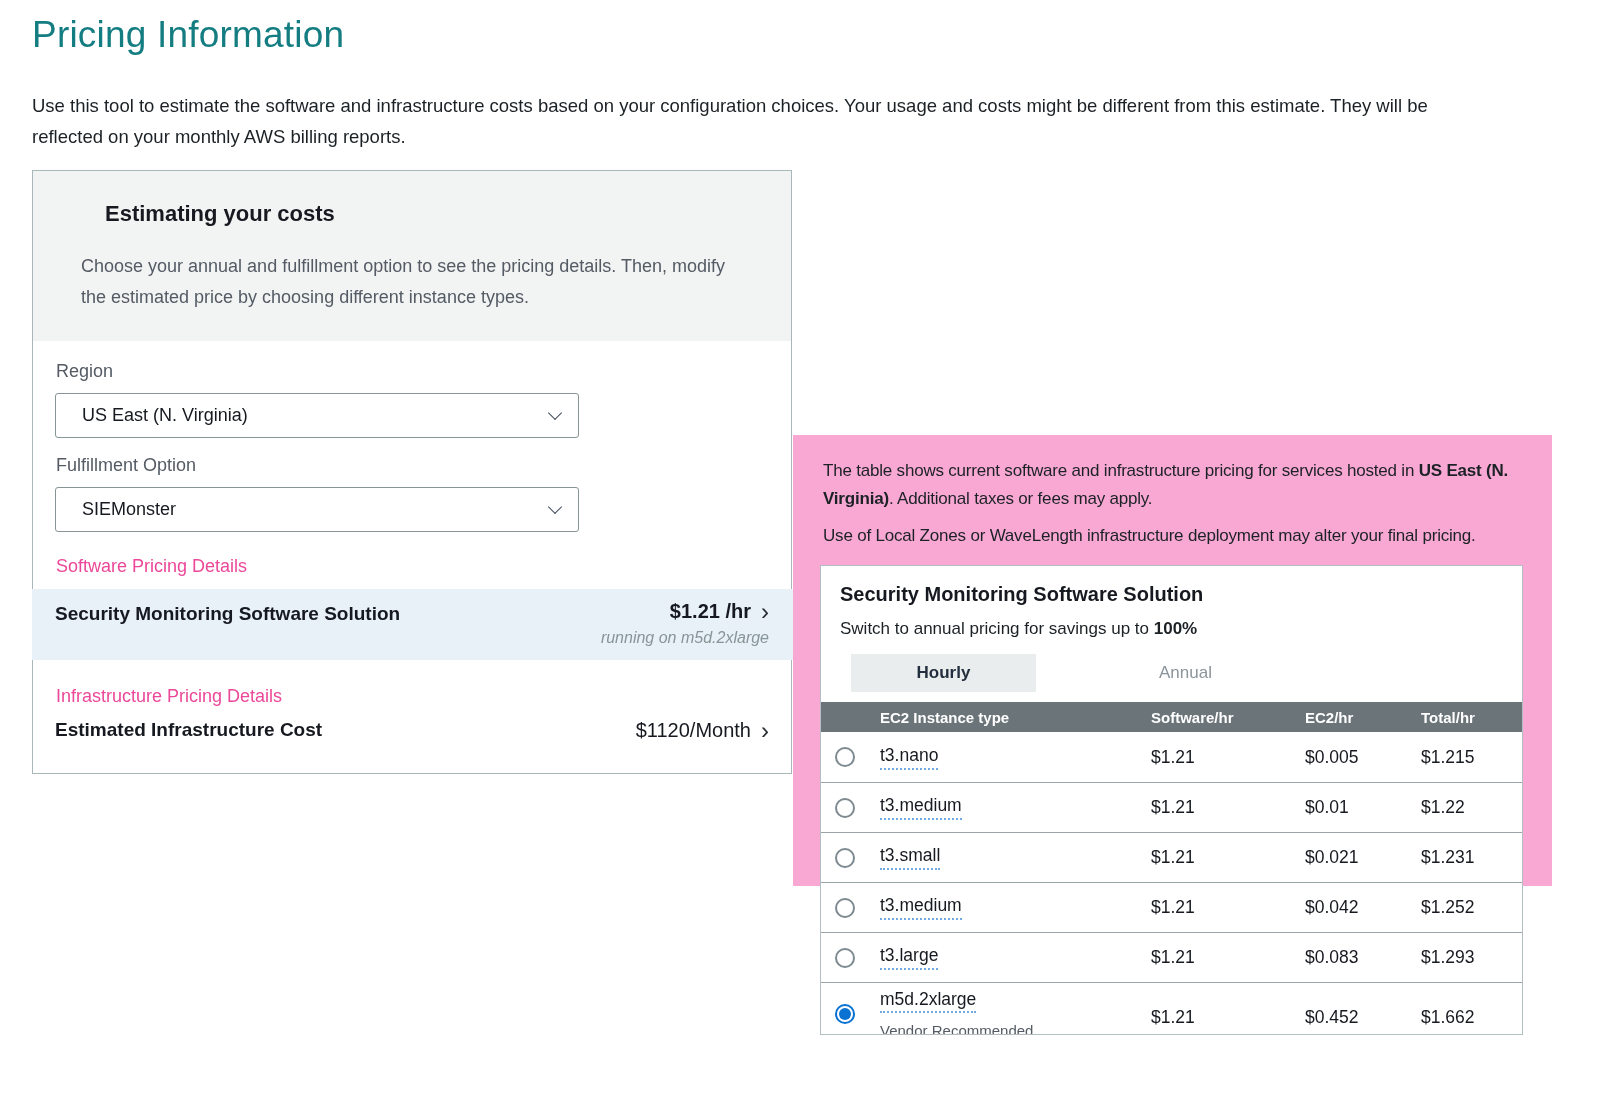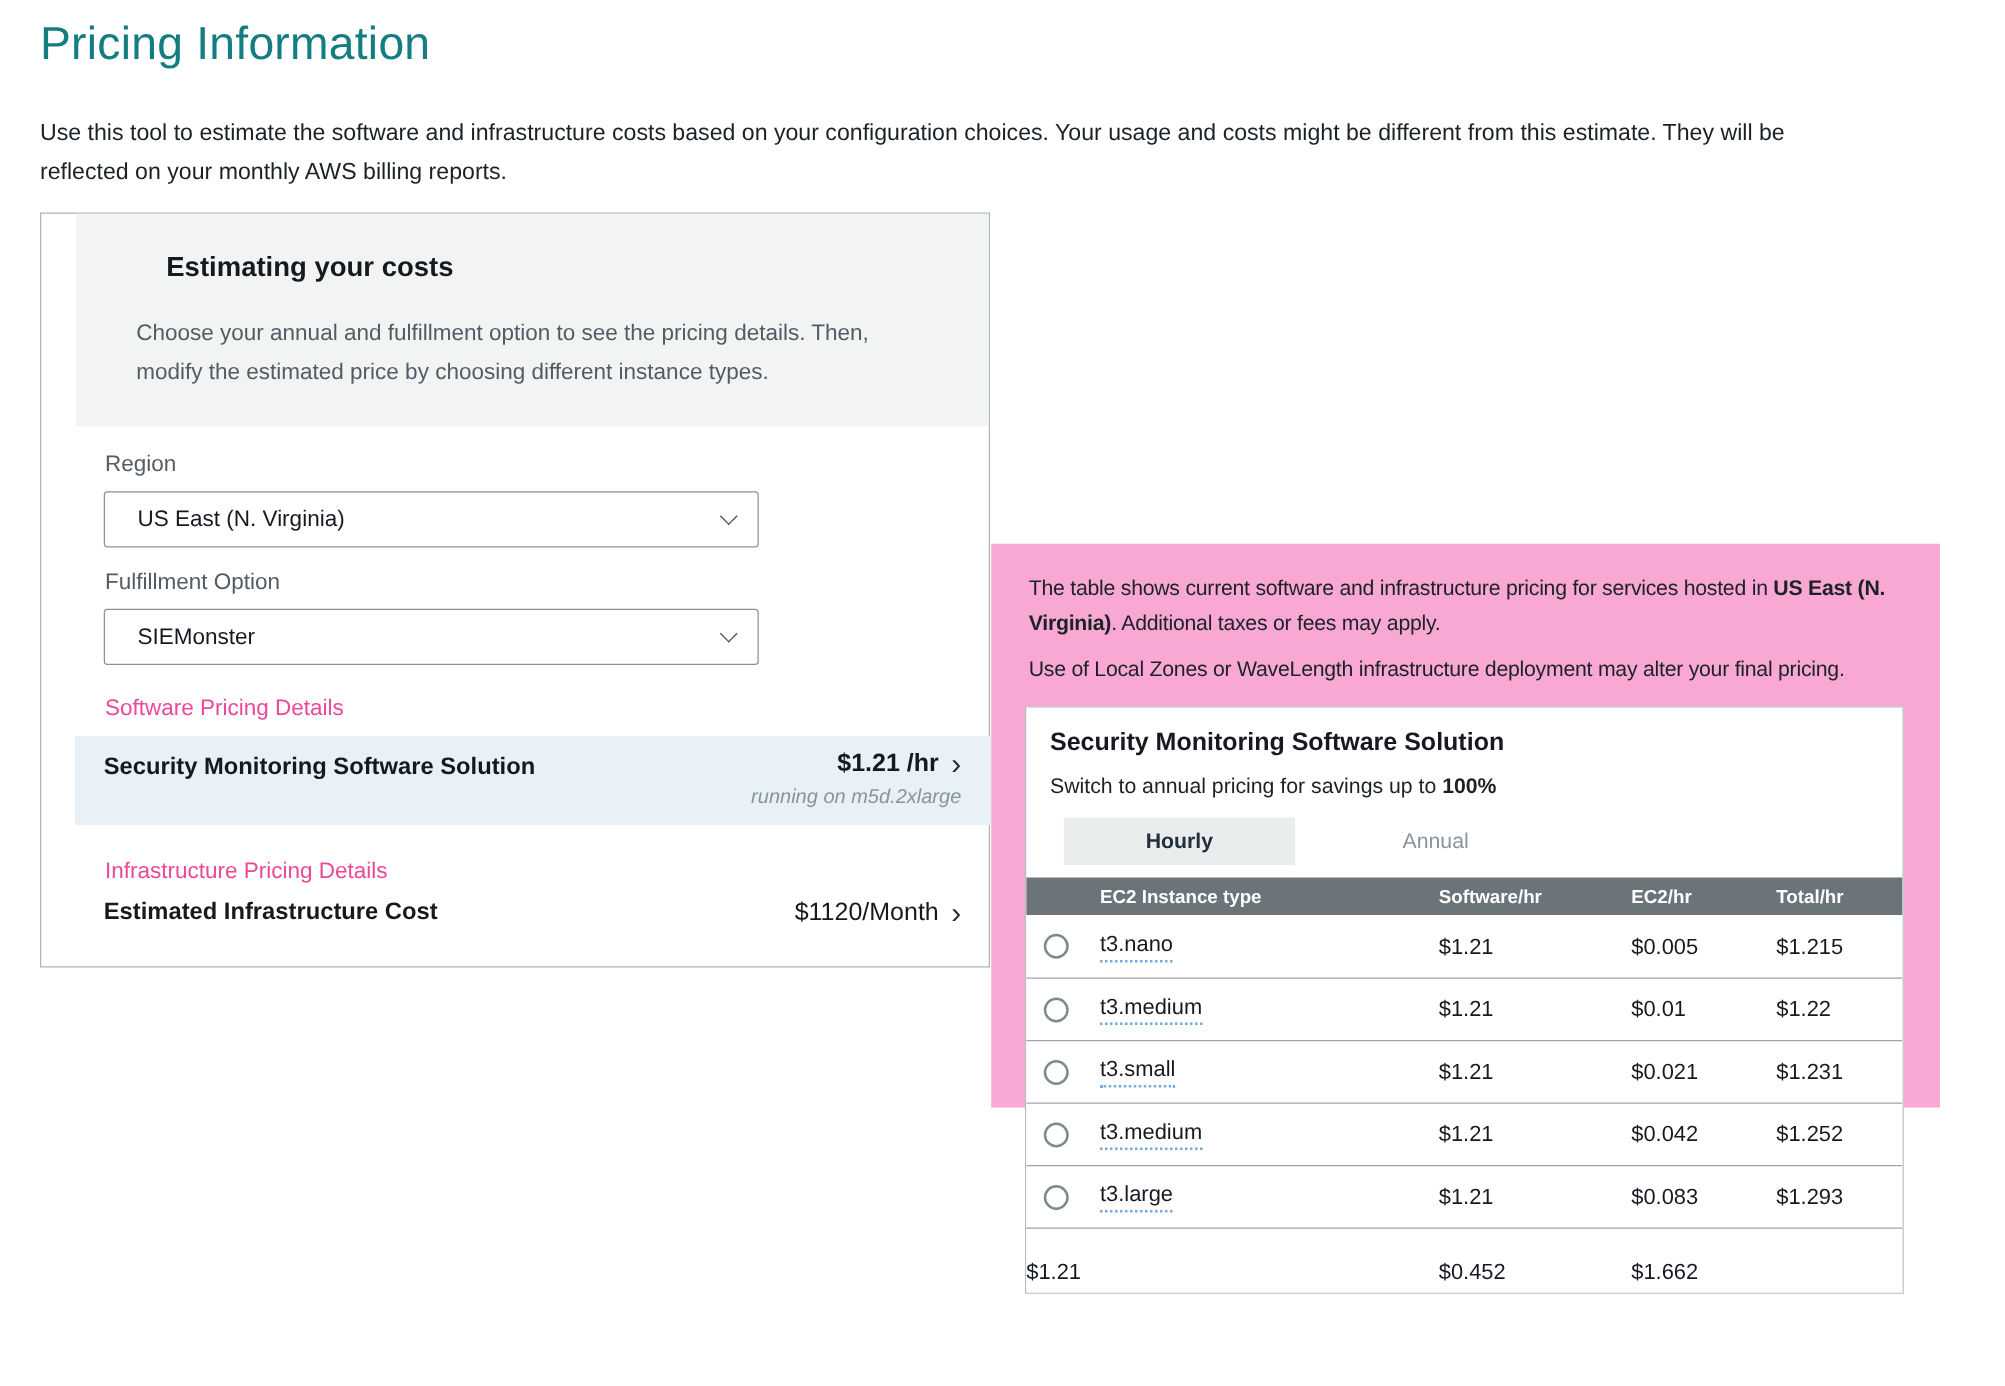--- a/index.html
+++ b/index.html
@@ -10,21 +10,21 @@
     -webkit-font-smoothing:antialiased;
   }
 
   
   .h1 { margin:14px 0 0 32px; font-size:37px; font-weight:400; color:#147d82; letter-spacing:.2px; }
   .intro { margin:34px 32px 0 32px; width:1468px; font-size:18.5px; line-height:31px; color:#1b2125; }
 
   
   .left-card {
     position:absolute; left:32px; top:170px; width:760px; min-height:604px;
-    background:#fff; border:1px solid #a9b6bc;padding-left:28px;
+    background:#fff; border:1px solid #a9b6bc;
   }
   .card-header { background:#f2f3f3; height:170px; padding:30px 40px 0 48px; }
   .card-header h2 { margin:0 0 0 24px; font-size:22px; font-weight:700; color:#16191f; }
   .card-header p { margin:24px 0 0 0; font-size:18px; line-height:31px; color:#545b64; max-width:670px; }
   .card-body { padding:16px 22px 26px 22px; }
   .field-label { font-size:18px; color:#545b64; margin:4px 0 11px 1px; }
   .select {
     width:524px; height:45px; border:1px solid #879596; border-radius:3px; background:#fff;
     display:flex; align-items:center; justify-content:space-between;
     padding:0 18px 0 26px; margin-bottom:17px; cursor:pointer;
@@ -60,21 +60,21 @@
   .panel-note + .panel-note { margin-top:9px; }
 
   
   .pricing-card {
     margin-top:15px; width:703px; height:470px; background:#fff;
     border:1px solid #b3bec3; overflow:hidden;
   }
   .pc-title { margin:17px 0 0 19px; font-size:20px; font-weight:700; color:#16191f; }
   .pc-savings { margin:13px 0 0 19px; font-size:17px; color:#1b2125; }
   .pc-savings b { font-weight:700; }
-  .tabs { display:flex; margin:15px 0 0 30px; }
+  .tabs { display:flex; margin:15px 0 0 30px;gap:37px; }
   .tab { width:185px; height:38px; display:flex; align-items:center; justify-content:center; font-size:17px; cursor:pointer; }
   .tab.active { background:#eaeded; color:#232f3e; font-weight:700; }
   .tab.inactive { background:transparent; color:#8a949a; font-weight:400;margin-left:20px; }
 
   .ptable { margin-top:10px; }
   .pgrid { display:grid; grid-template-columns:330px 154px 116px 1fr; align-items:center; }
   .phead { background:#6b7479; color:#fff; height:30px; font-size:15px; font-weight:700; }
   .phead .hc1 { padding-left:59px; }
   .prow { min-height:50px; font-size:17.5px; color:#16191f; background:#fff; }
   .prow + .prow { border-top:1px solid #9aa5aa; }
@@ -208,19 +208,26 @@
         <div class="rc1">
           <span class="radio"></span>
           <span class="iname">t3.large</span>
         </div>
         <div class="rcell">$1.21</div>
         <div class="rcell">$0.083</div>
         <div class="rcell">$1.293</div>
       </div>
 
       <div class="pgrid prow prow-last">
+        <div class="rc1">
+          <span class="radio selected"></span>
+          <span class="last-name-block">
+            <span class="iname" style="margin-left:0;">m5d.2xlarge</span>
+            <div class="row-note">Vendor Recommended</div>
+          </span>
+        </div>
         <div class="rcell">$1.21</div>
         <div class="rcell">$0.452</div>
         <div class="rcell">$1.662</div>
       </div>
     </div>
   </div>
 </div>
 
 </body></html>

